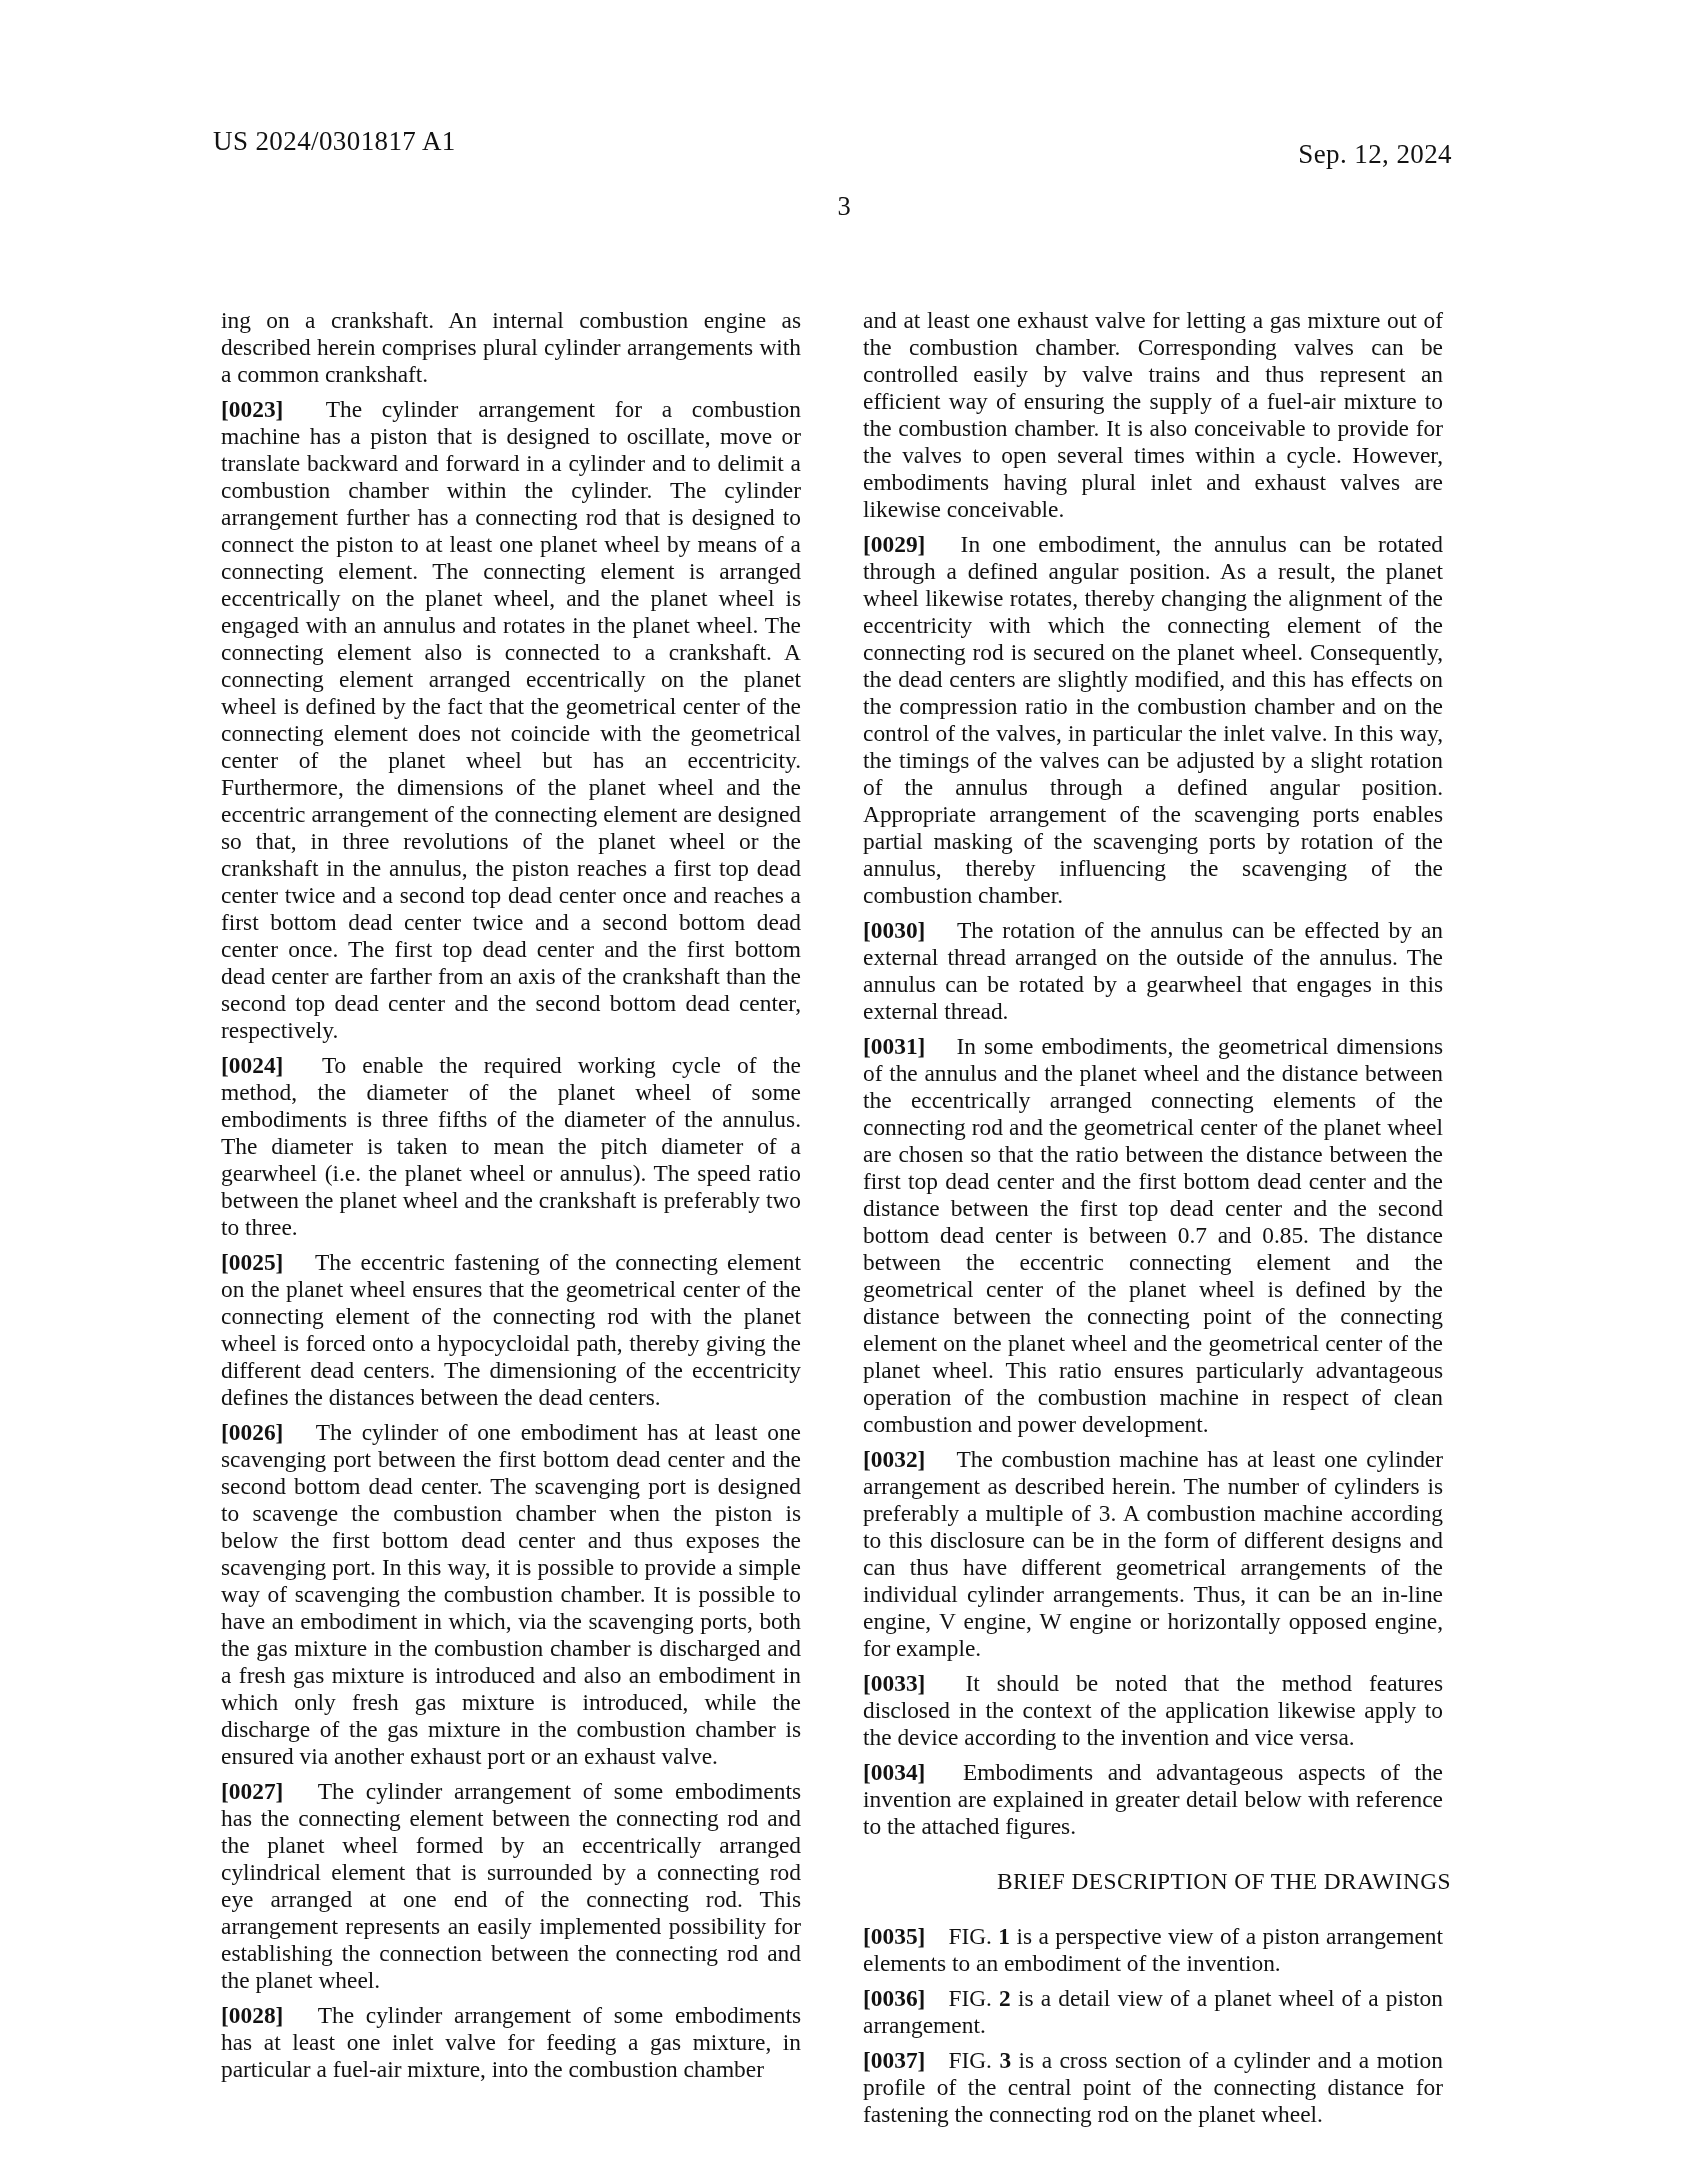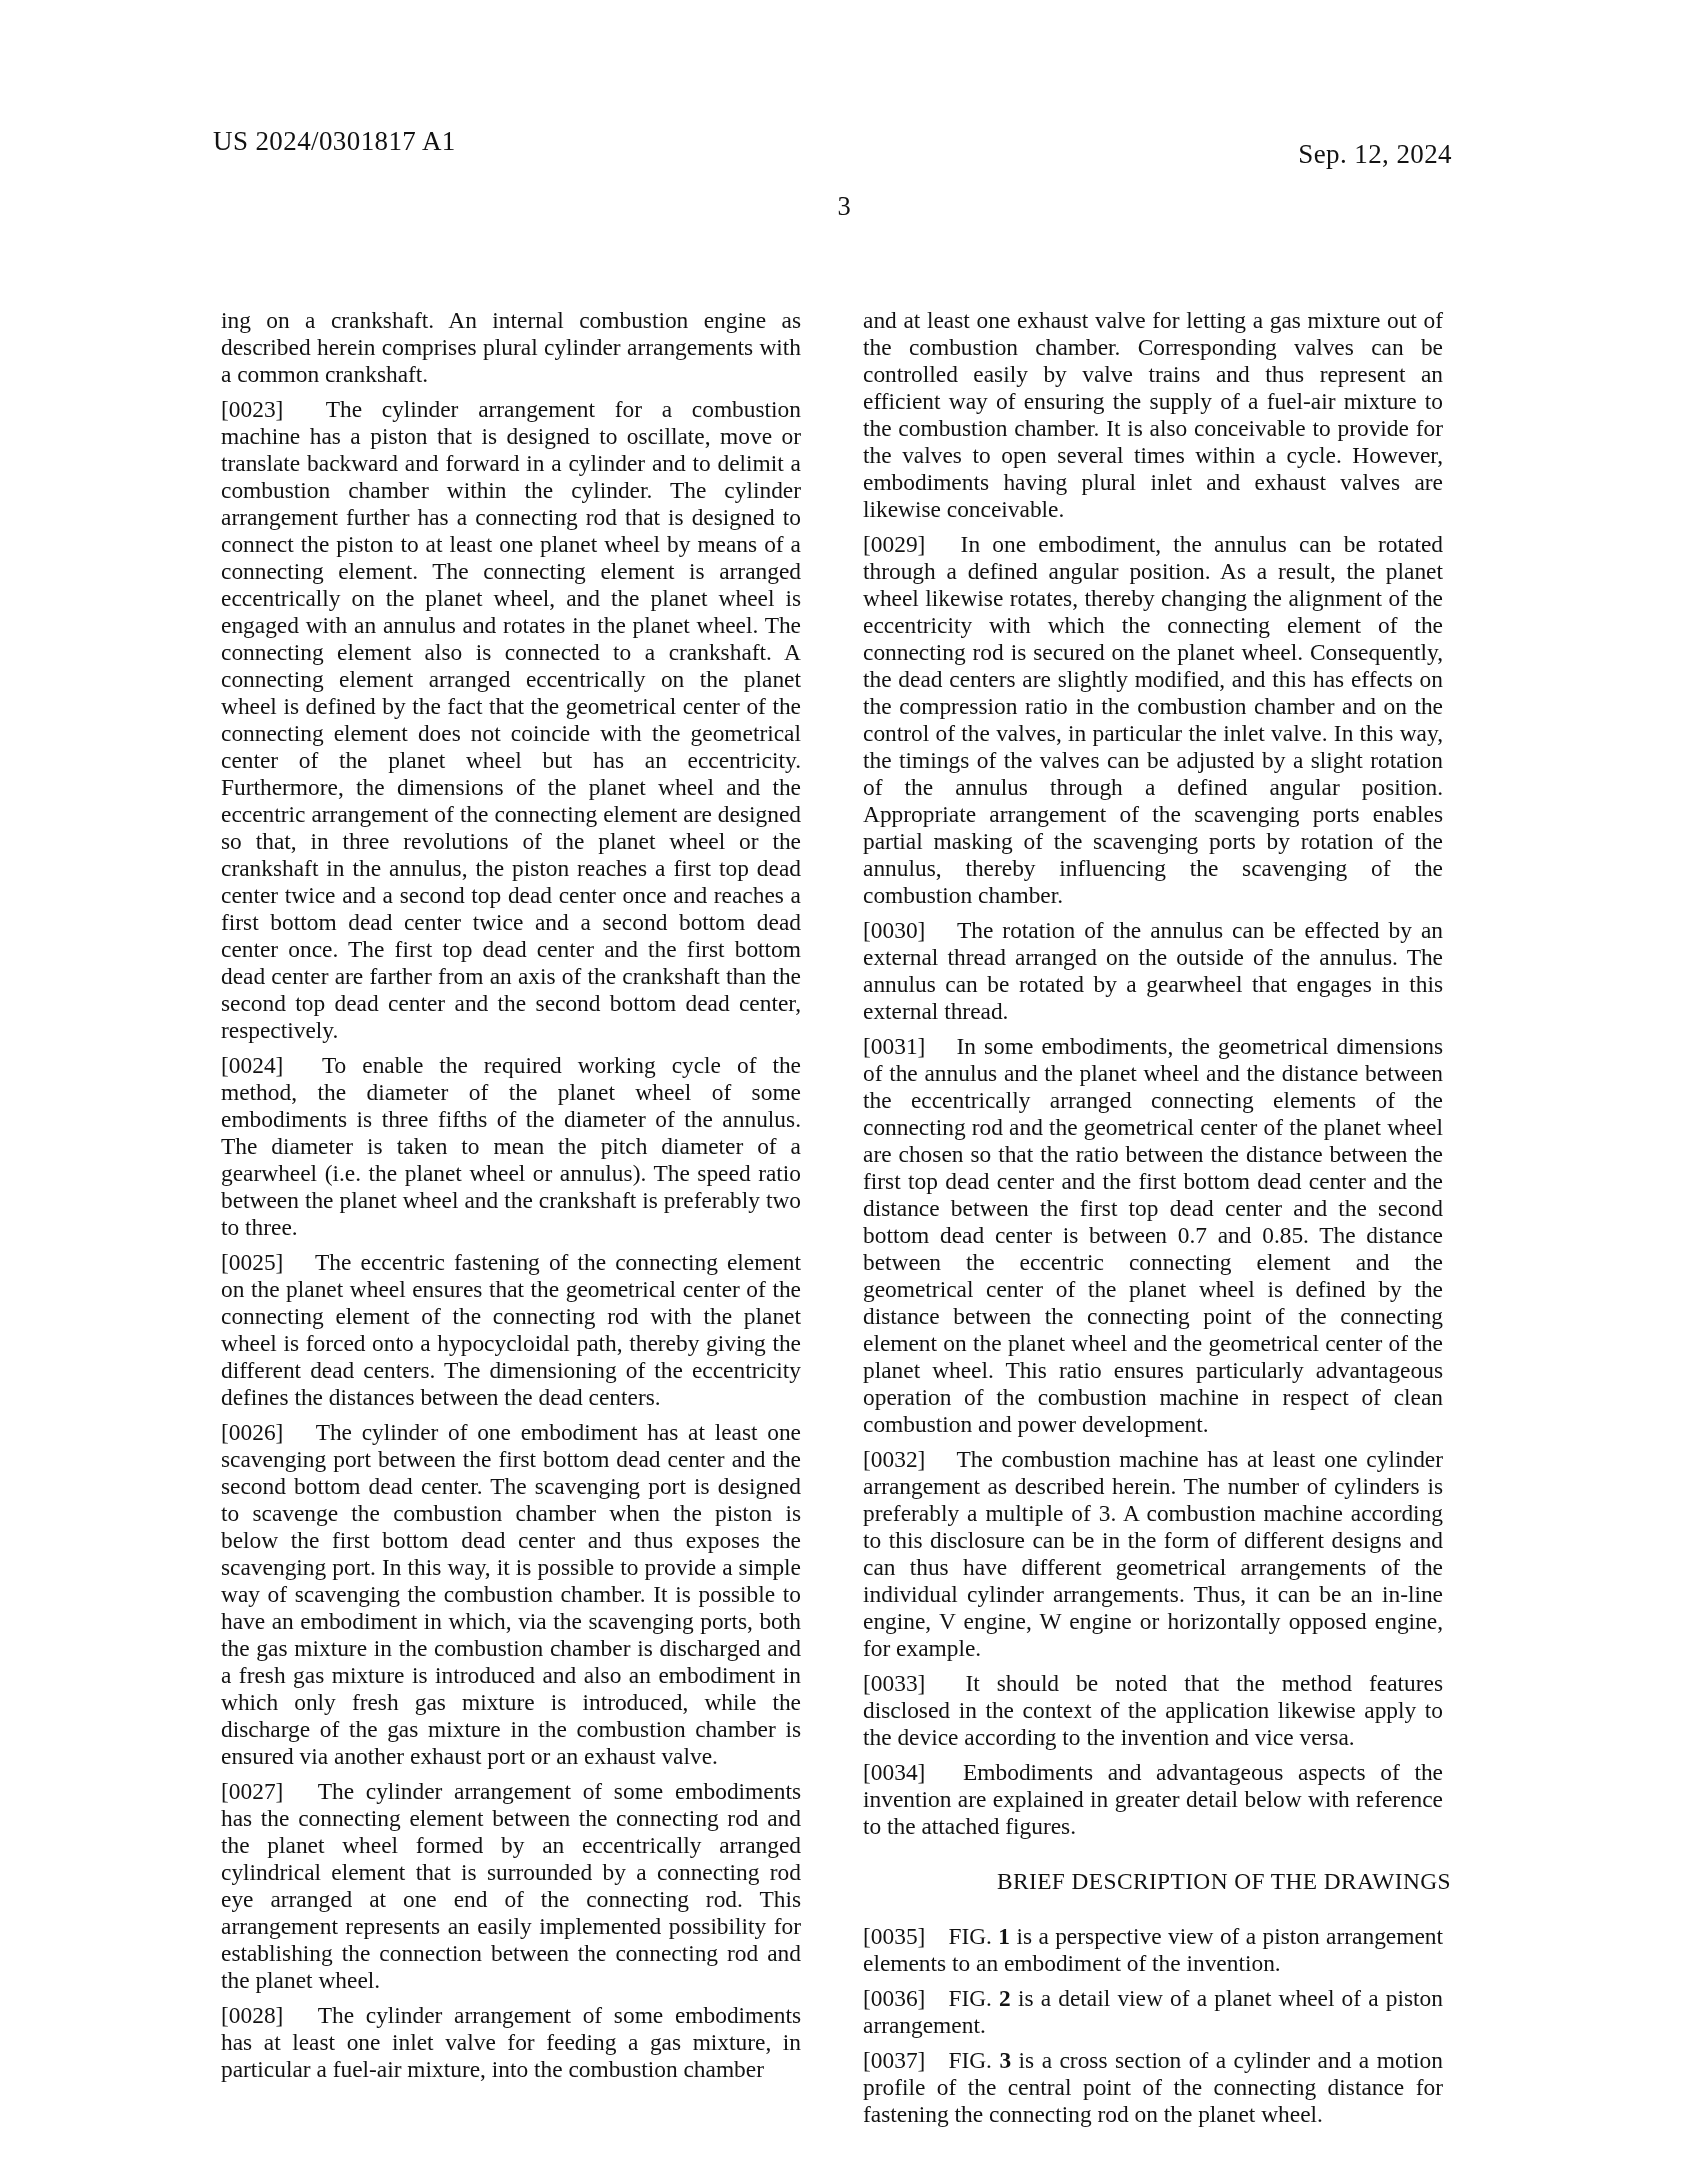--- a/index.html
+++ b/index.html
@@ -23,21 +23,21 @@
     text-align: center; font-size: 26.5px;
   }
   .col {
     position: absolute; top: 299px; width: 596px;
     font-size: 23.4px; line-height: 27px;
     text-align: justify;
   }
   .col-left  { left: 213px; }
   .col-right { left: 855px; }
   p.para { margin: 8px; padding: 0; }
-  .pnum { font-weight: normal; }
+  .pnum { font-weight: bold; }
   .pnum:not(:empty) { padding-right: 23px; }
   .figb { font-weight: bold; }
   .section-heading {
     font-weight: normal;
     font-size: 23.4px;
     text-align: right;
     margin: 28px 0 28px 0;
     letter-spacing: 0.4px;
   }
 </style>

